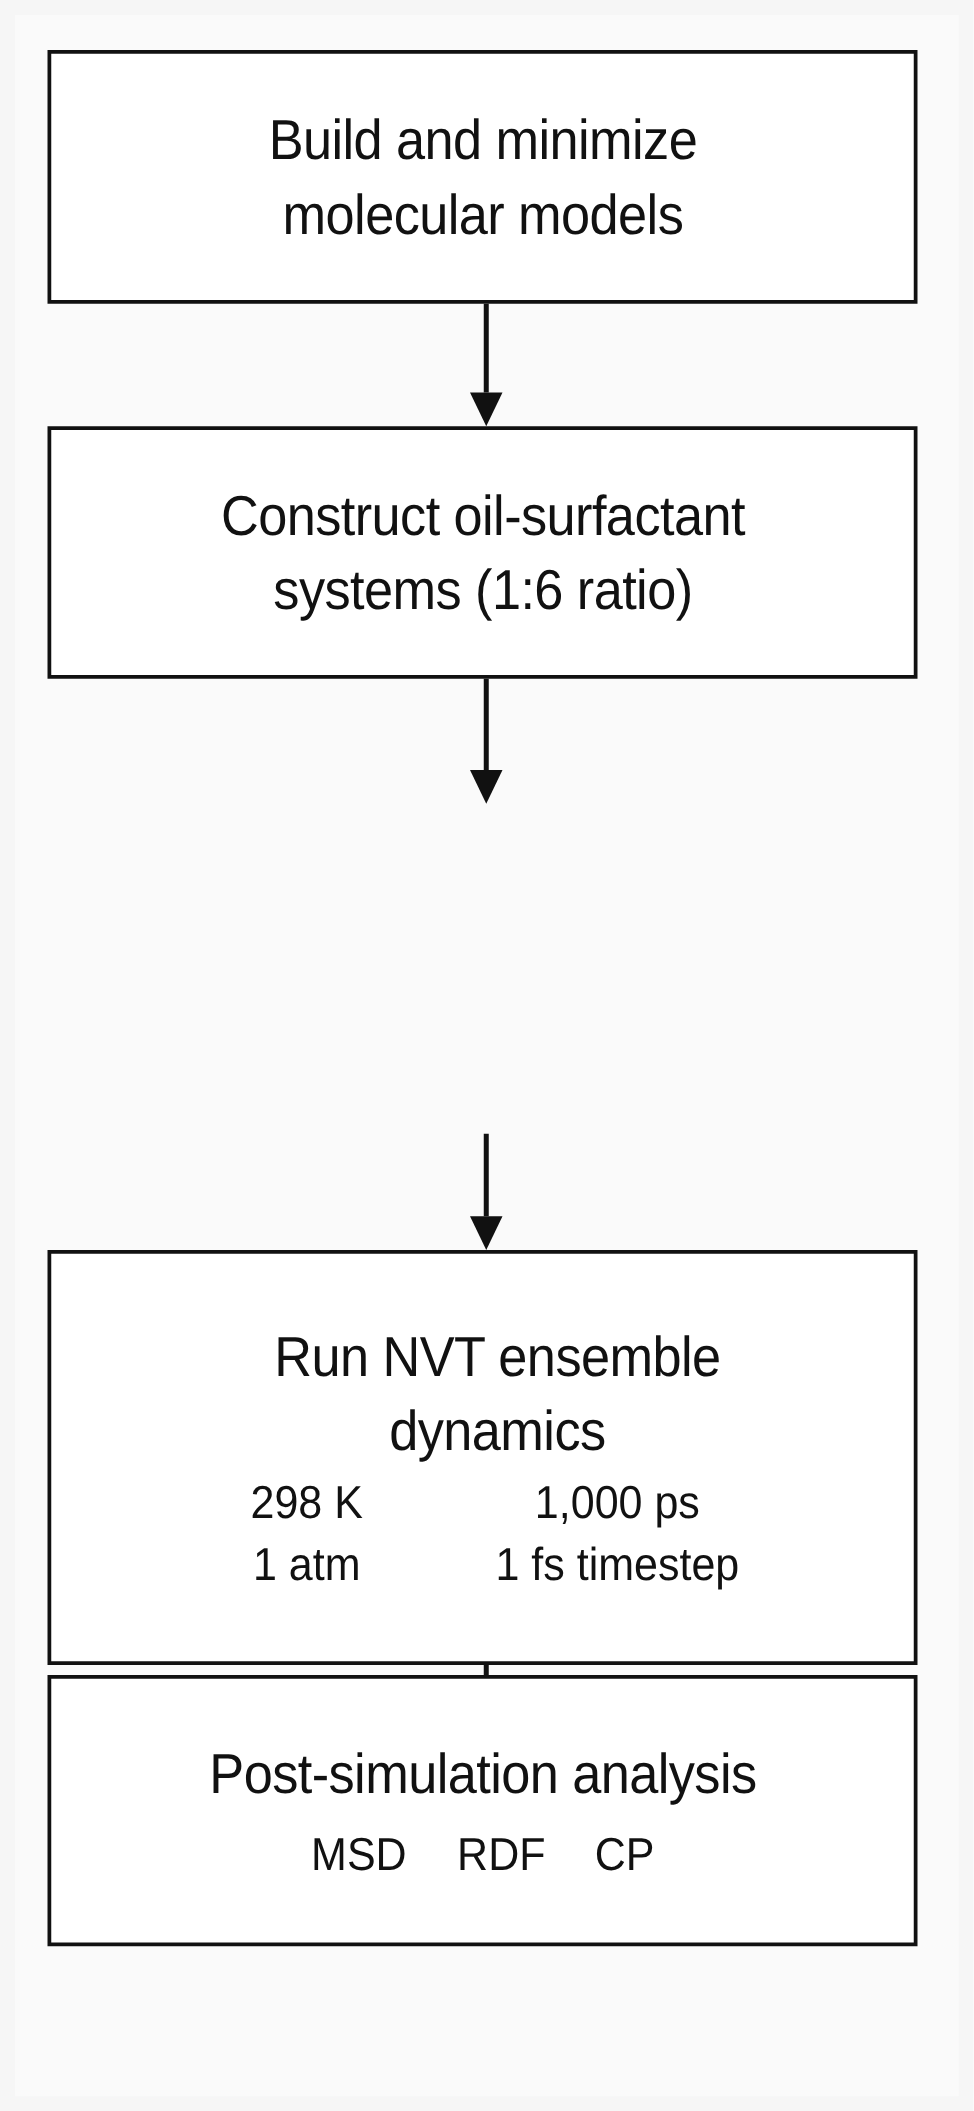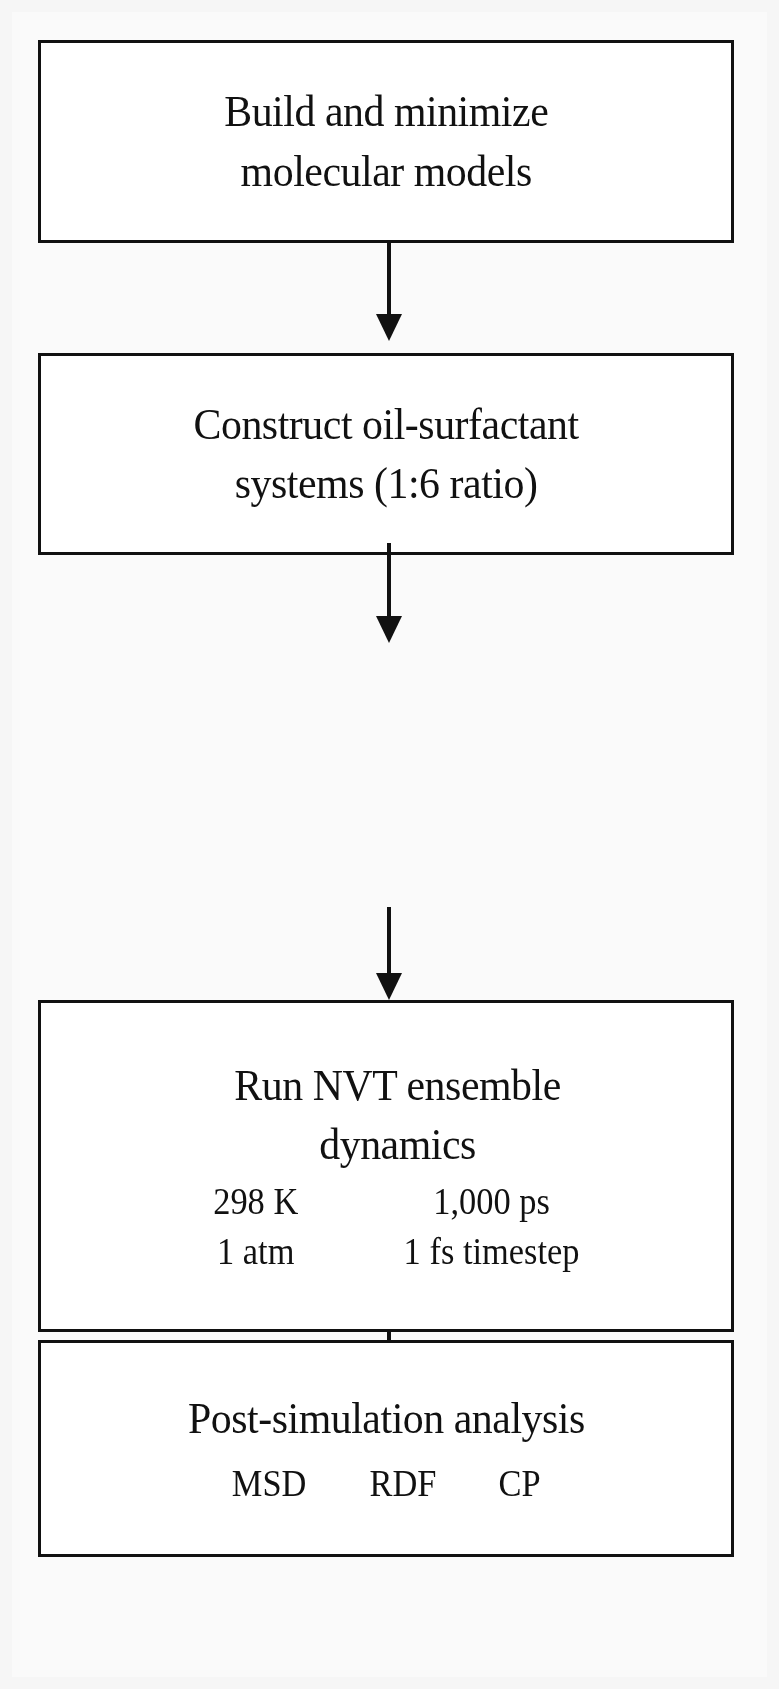--- a/index.html
+++ b/index.html
@@ -26,21 +26,20 @@
     width: 755px;
     height: 1665px;
     background: #fafafa;
   }
   .flow {
     position: absolute;
     left: 0;
     top: 0;
     width: 779px;
     height: 1397px;
-    font-family: Liberation Serif, serif;
   }
 
   .node {
     position: absolute;
     left: 38px;
     width: 696px;
     background: #ffffff;
     border: 3px solid #111111;
     box-sizing: border-box;
     display: flex;
@@ -81,34 +80,34 @@
   }
   .param.col-l { text-align: center; }
   .param.col-r { text-align: center; }
 
   
   .tags {
     margin-top: 12px;
     display: flex;
     justify-content: center;
     align-items: baseline;
-    gap: 58px;
+    gap: 35px;
   }
   .tag {
     font-size: 37px;
     line-height: 1.30;
     color: #111111;
     transform: scaleX(0.93);
     transform-origin: center center;
     white-space: nowrap;
   }
 
   
   #node-1 { top: 40px;   height: 203px; }
-  #node-2 { top: 341px;  height: 202px; margin-top: 12px; }
+  #node-2 { top: 341px;  height: 202px; }
   #node-3 { top: 643px;  height: 264px; }
   #node-4 { top: 1000px; height: 332px; padding-left: 24px; }
   #node-5 { top: 1340px; height: 217px; }
 
   
   .connector {
     position: absolute;
     left: 373px;
     width: 32px;
   }

